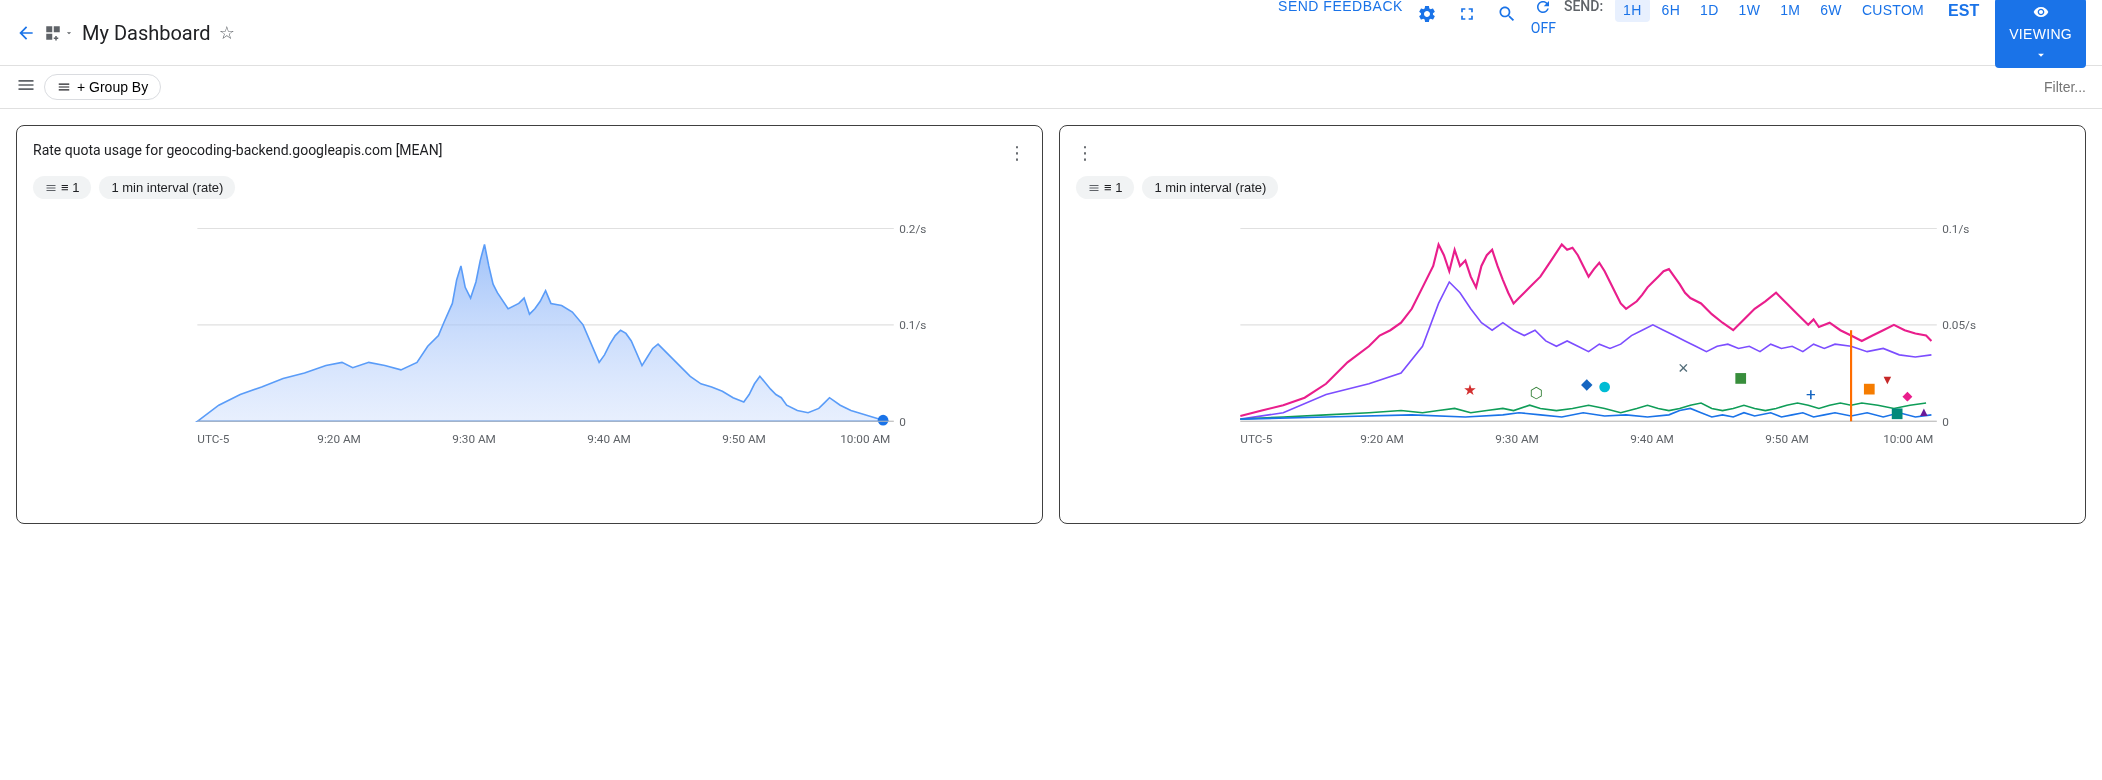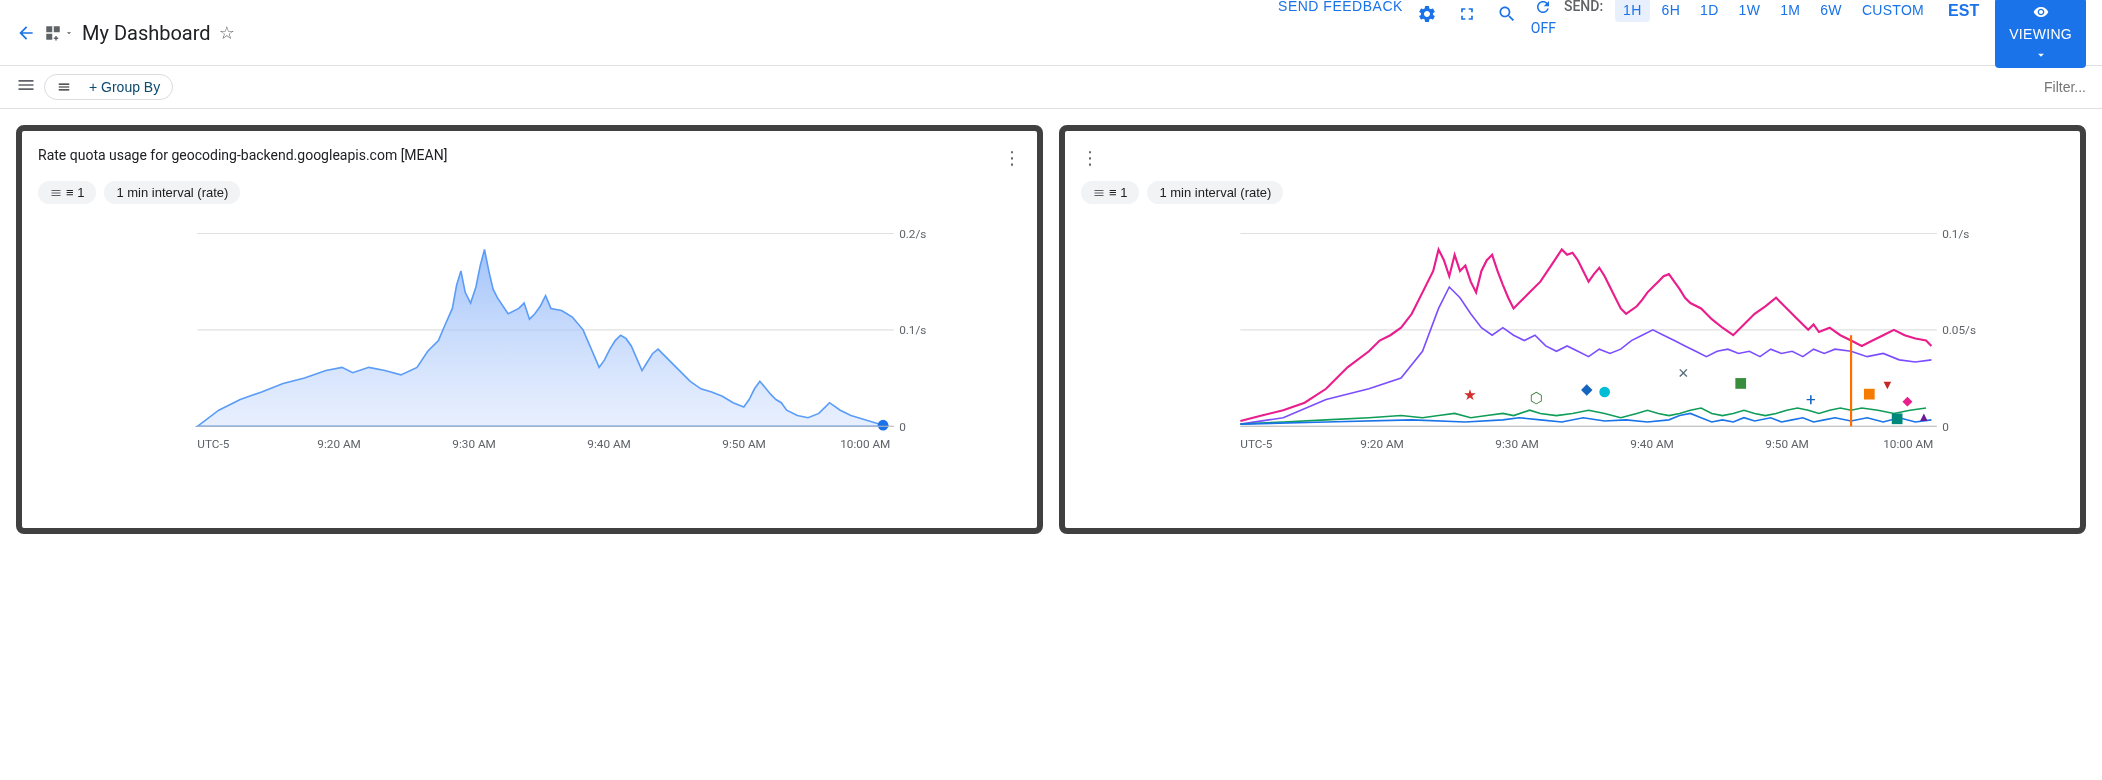--- a/index.html
+++ b/index.html
@@ -51,36 +51,36 @@
     
     .toolbar {
       display: flex;
       align-items: center;
       padding: 8px 16px;
       gap: 8px;
       border-bottom: 1px solid #e0e0e0;
     }
     .menu-icon { color: #5f6368; font-size: 18px; cursor: pointer; }
     .group-by-btn {
-      display: flex; align-items: center; gap: 18px;
+      display: flex; align-items: center; gap: 6px;
       border: 1px solid #dadce0; border-radius: 20px;
       padding: 4px 12px; cursor: pointer; background: #fff;
-      font-size: 14px; color: #0c4a6e;
+      font-size: 14px; color: #000000;
     }
     .filter-input {
       border: none; outline: none; font-size: 14px; color: #5f6368; flex: 1; background: transparent; text-align: right;
     }
 
     
     .main { padding: 16px; display: flex; gap: 16px; }
 
     
     .chart-card {
       flex: 1;
-      border: 6px solid #404040;
+      border: 1px solid #404040;
       border-radius: 8px;
       padding: 16px;
       background: #fff;
       min-width: 0;
     }
     .card-header {
       display: flex;
       align-items: flex-start;
       justify-content: space-between;
       margin-bottom: 12px;

